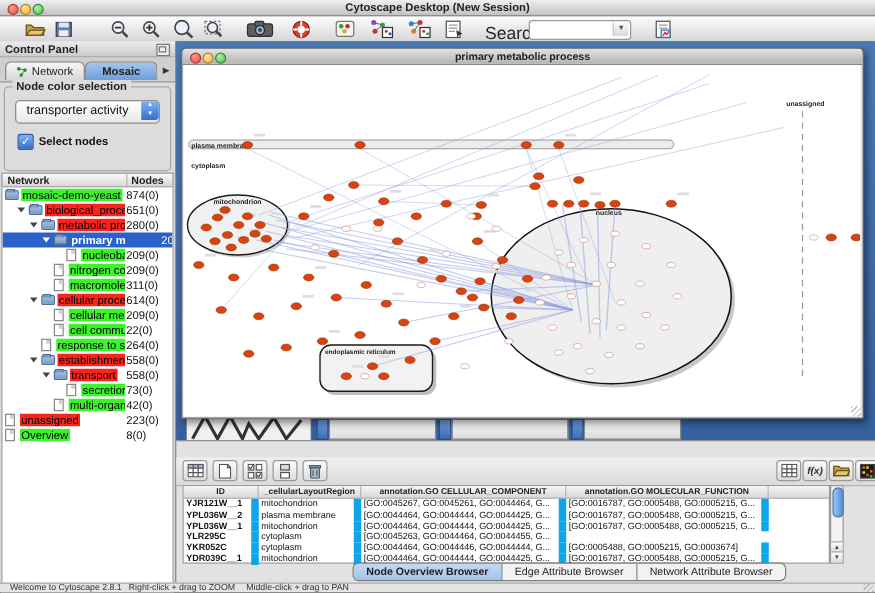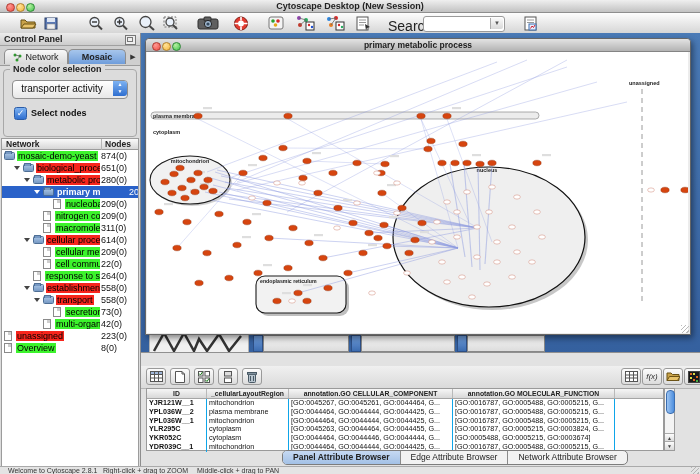--- a/index.html
+++ b/index.html
@@ -84,27 +84,27 @@
   
   .sliver{top:302px;height:17px;background:linear-gradient(#f4f4f4,#ddd);border:1px solid #888;box-sizing:border-box;}
   .sliver-cap{top:302px;height:17px;width:10px;background:linear-gradient(#6f9ddb,#3c6cb0);border:1px solid #2d4f85;box-sizing:border-box;}
   
   #data-panel{left:141px;top:352px;width:559px;height:114px;background:#e2e2e2;border-top:1px solid #909090;}
   #dp-header{left:0;top:0;width:559px;height:13px;line-height:13px;padding-left:5px;box-sizing:border-box;}
   #dp-toolbar{left:0;top:13px;width:559px;height:22px;background:linear-gradient(#f0f0f0,#dadada);
     border-bottom:1px solid #b5b5b5;}
   .dp-btn{top:2px;width:20px;height:17px;background:linear-gradient(#fcfcfc,#dcdcdc);
     border:1px solid #9a9a9a;border-radius:3px;box-sizing:border-box;
-    display:flex;align-items:center;justify-content:center;font-size:8px;color:#333;}
+    display:flex;align-items:center;justify-content:center;font-size:8px;color:#333;font-weight:bold;}
   #dp-table{left:5px;top:35px;width:518px;height:63px;background:#fff;border:1px solid #9a9a9a;box-sizing:border-box;}
   .dp-hrow{display:flex;height:9px;background:linear-gradient(#f6f6f6,#d8d8d8);border-bottom:1px solid #a5a5a5;}
   .dp-hcell{font-size:6.8px;font-weight:bold;color:#222;text-align:center;line-height:9px;
     border-right:1px solid #b9b9b9;overflow:hidden;white-space:nowrap;box-sizing:border-box;}
   .dp-row{display:flex;height:8.8px;}
-  .dp-cell{font-size:7.2px;color:#111;line-height:8.8px;padding-left:2px;border-right:1px solid #0ea5e9;
+  .dp-cell{font-size:7.2px;color:#111;line-height:8.8px;padding-left:2px;border-right:6px solid #0ea5e9;
     overflow:hidden;white-space:nowrap;box-sizing:border-box;}
   .dp-cell.id{font-weight:bold;}
   #dp-scroll{left:523px;top:35px;width:11px;height:63px;background:#f4f4f4;border:1px solid #9a9a9a;box-sizing:border-box;}
   #dp-thumb{left:1px;top:1px;width:7px;height:22px;border-radius:4px;
     background:linear-gradient(90deg,#9cc4f2,#4d8ede);border:0.5px solid #3a6db0;}
   .scroll-arrow{left:0px;width:9px;height:8px;background:linear-gradient(#fdfdfd,#d9d9d9);
     border-top:1px solid #aaa;font-size:5px;color:#444;text-align:center;line-height:8px;}
   #dp-tabs{left:141px;top:450px;height:15px;display:flex;border:1px solid #7d7d7d;border-radius:5px;
     overflow:hidden;background:#f2f2f2;box-sizing:border-box;}
   .dp-tab{font-size:8.5px;color:#222;line-height:13px;padding:0 10px;border-right:1px solid #8b8b8b;}
@@ -693,21 +693,20 @@
           <div class="dp-row">
             <div class="dp-cell id" style="width: 60px;">YPL036W__1</div>
             <div class="dp-cell" style="width: 82px;">mitochondrion</div>
             <div class="dp-cell" style="width: 164px;">[GO:0044464, GO:0044444, GO:0044425, G...</div>
             <div class="dp-cell" style="width: 162px;">[GO:0016787, GO:0005488, GO:0005215, G...</div>
           </div>
           <div class="dp-row">
             <div class="dp-cell id" style="width: 60px;">YLR295C</div>
             <div class="dp-cell" style="width: 82px;">cytoplasm</div>
             <div class="dp-cell" style="width: 164px;">[GO:0045263, GO:0044464, GO:0044455, G...</div>
-            <div class="dp-cell" style="width: 162px;">[GO:0016787, GO:0005215, GO:0003824, G...</div>
           </div>
           <div class="dp-row">
             <div class="dp-cell id" style="width: 60px;">YKR052C</div>
             <div class="dp-cell" style="width: 82px;">cytoplasm</div>
             <div class="dp-cell" style="width: 164px;">[GO:0044464, GO:0044446, GO:0044444, G...</div>
             <div class="dp-cell" style="width: 162px;">[GO:0005488, GO:0005215, GO:0003674]</div>
           </div>
           <div class="dp-row">
             <div class="dp-cell id" style="width: 60px;">YDR039C__1</div>
             <div class="dp-cell" style="width: 82px;">mitochondrion</div>
@@ -717,21 +716,21 @@
         </div>
     </div>
     <div id="dp-scroll" class="abs">
       <div id="dp-thumb" class="abs"></div>
       <div class="scroll-arrow abs" style="bottom:8px">▲</div>
       <div class="scroll-arrow abs" style="bottom:0px">▼</div>
     </div>
   </div>
 
   <div id="dp-tabs" class="abs" style="left:282px">
-    <div class="dp-tab sel">Panel Attribute Browser</div>
+    <div class="dp-tab sel">Node Overview Browser</div>
     <div class="dp-tab">Edge Attribute Browser</div>
     <div class="dp-tab">Network Attribute Browser</div>
   </div>
 
   <div id="statusbar" class="abs">
     <span style="left:8px">Welcome to Cytoscape 2.8.1</span>
     <span style="left:103px">Right-click + drag to ZOOM</span>
     <span style="left:197px">Middle-click + drag to PAN</span>
     <div id="grip" class="abs"></div>
   </div>

